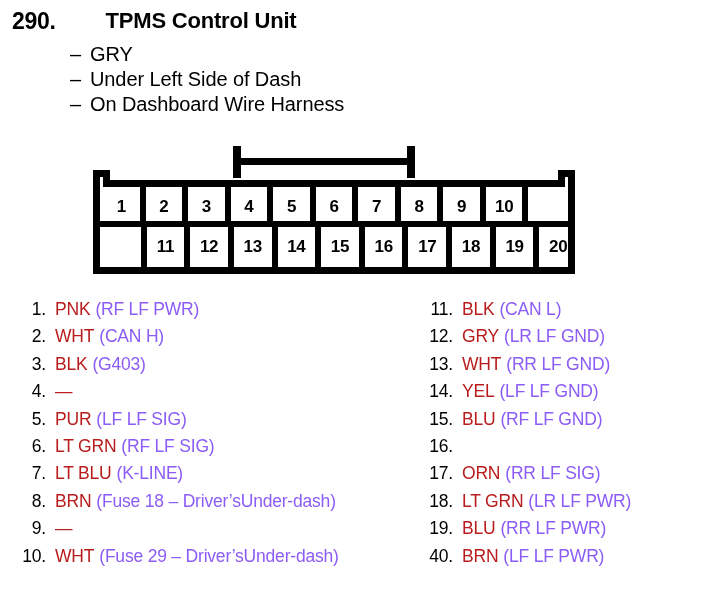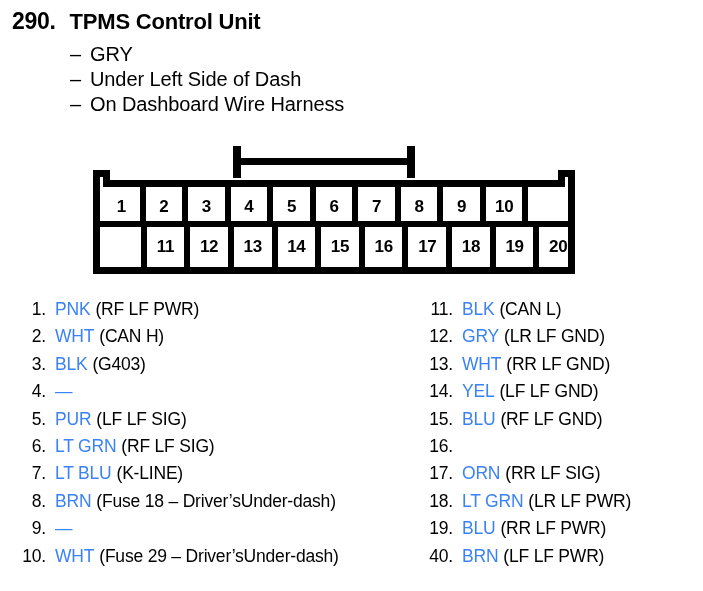--- a/index.html
+++ b/index.html
@@ -19,21 +19,22 @@
   
   #header {
     position: absolute;
     left: 0; top: 0;
     width: 703px;
   }
   .title-row {
     position: absolute;
     left: 12px; top: 8px;
     display: flex;
-    align-items: flex-end;
+    align-items: flex-start;
+    gap: 36px;
   }
   .title-num {
     font-size: 23px;
     font-weight: bold;
     letter-spacing: -0.3px;
   }
   .title-text {
     font-size: 22px;
     font-weight: bold;
     margin-left: 14px;
@@ -208,23 +209,23 @@
   .pin-idx {
     width: 30px;
     text-align: right;
     flex: 0 0 30px;
     color: #000;
   }
   .pin-body {
     margin-left: 9px;
     color: #000;
   }
-  .pin-code { color: #3b82f6; }
+  .pin-code { color: #b91c1c; }
   .pin-desc {
-    color: #000000;
+    color: #8b5cf6;
     margin-left: 5px;
     margin-top: 33px;
   }
 </style>
 </head>
 <body>
 
 <div id="header">
   <div class="title-row">
     <span class="title-num">290.</span>

